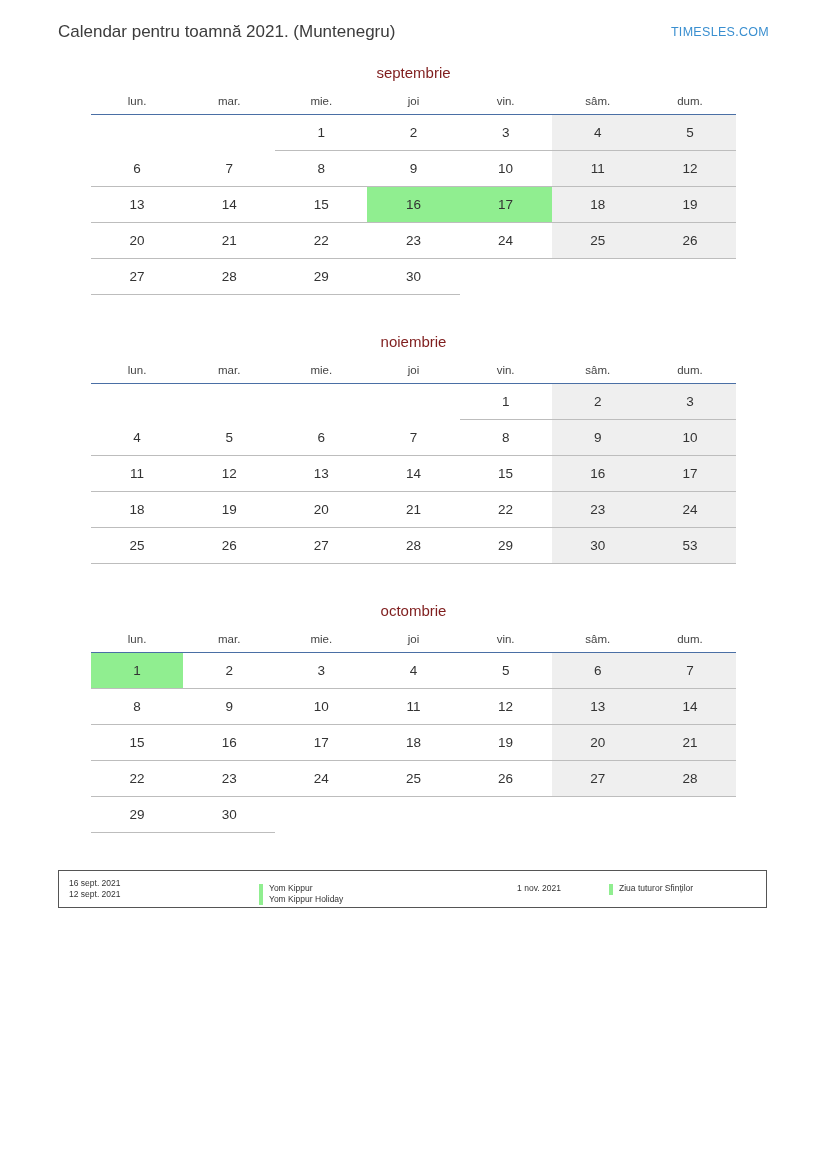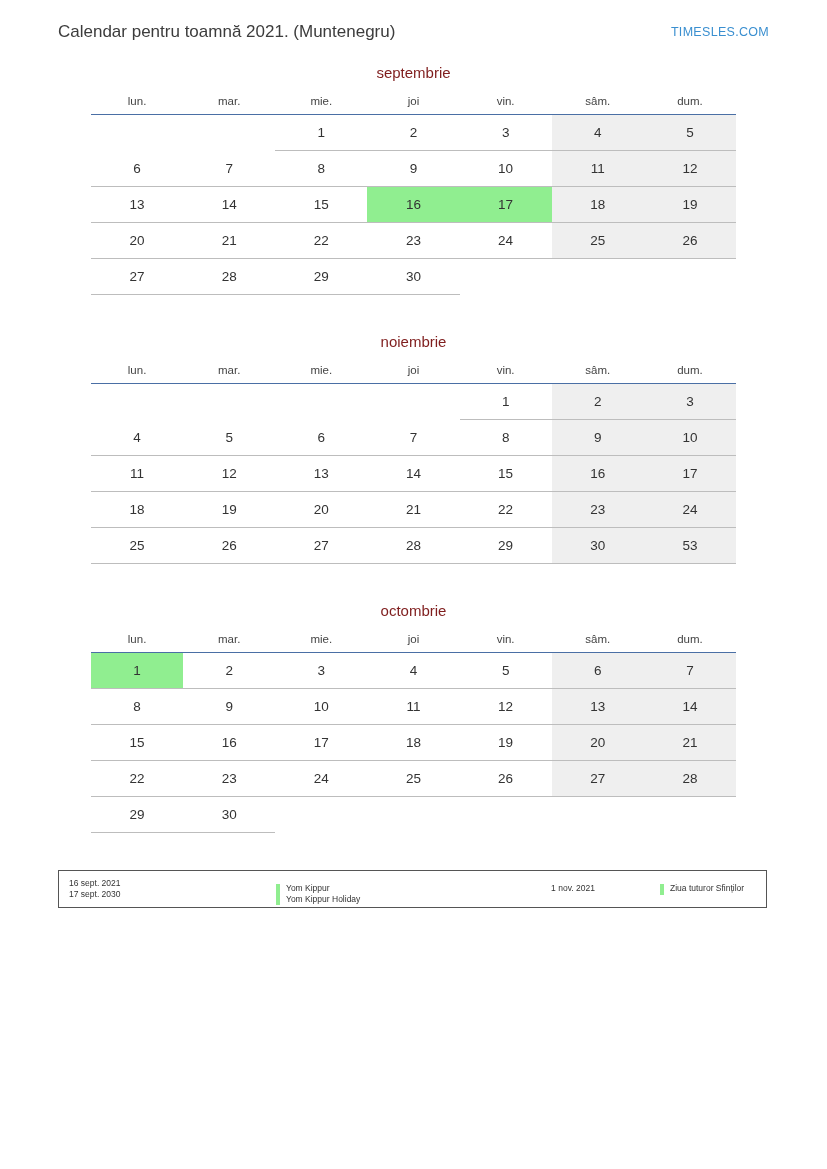--- a/index.html
+++ b/index.html
@@ -109,21 +109,20 @@
     height: 38px;
     border: 1px solid #555555;
     box-sizing: border-box;
   }
   .legend-inner {
     display: flex;
     height: 100%;
     align-items: center;
     padding: 0 10px;
     box-sizing: border-box;
-    gap: 17px;
   }
   .legend-col {
     display: flex;
     align-items: center;
   }
   .legend-col.dates {
     width: 190px;
   }
   .legend-col.names {
     width: 200px;
@@ -579,21 +578,21 @@
           </tbody>
         </table>
       </div>
   </div>
 
   <div class="legend">
     <div class="legend-inner">
       <div class="legend-col dates">
         <div class="legend-dates">
             <div>16 sept. 2021</div>
-            <div>17 sept. 2030</div>
+            <div>12 sept. 2021</div>
           </div>
       </div>
       <div class="legend-col names">
         <div class="legend-names">
           <span class="swatch"></span>
           <span class="txt">
               <div>Yom Kippur</div>
               <div>Yom Kippur Holiday</div>
             </span>
         </div>

